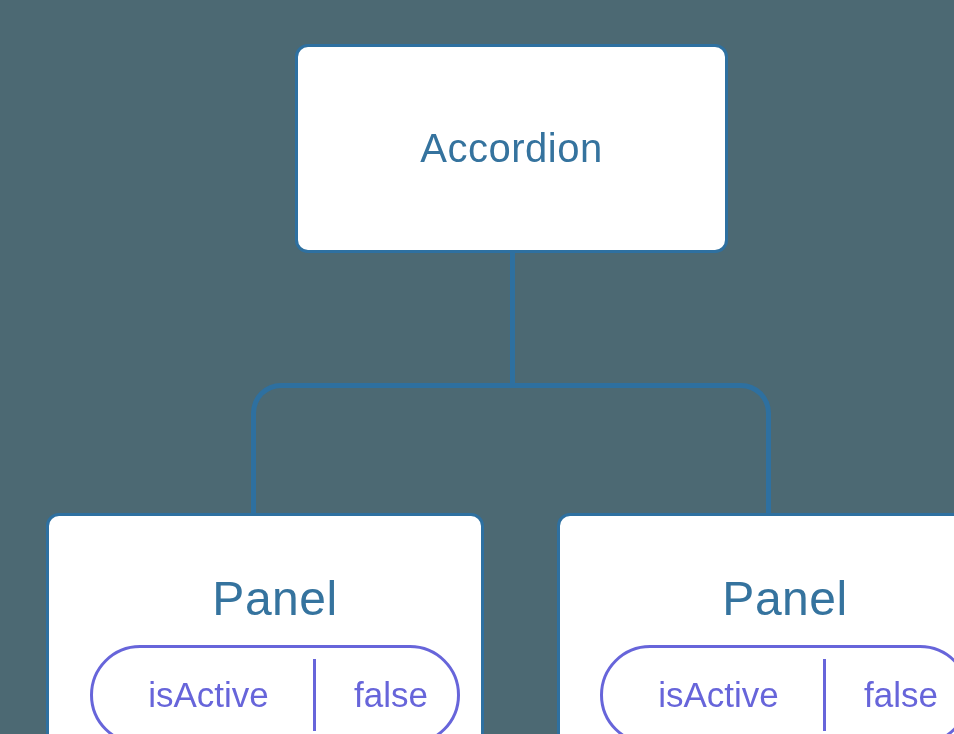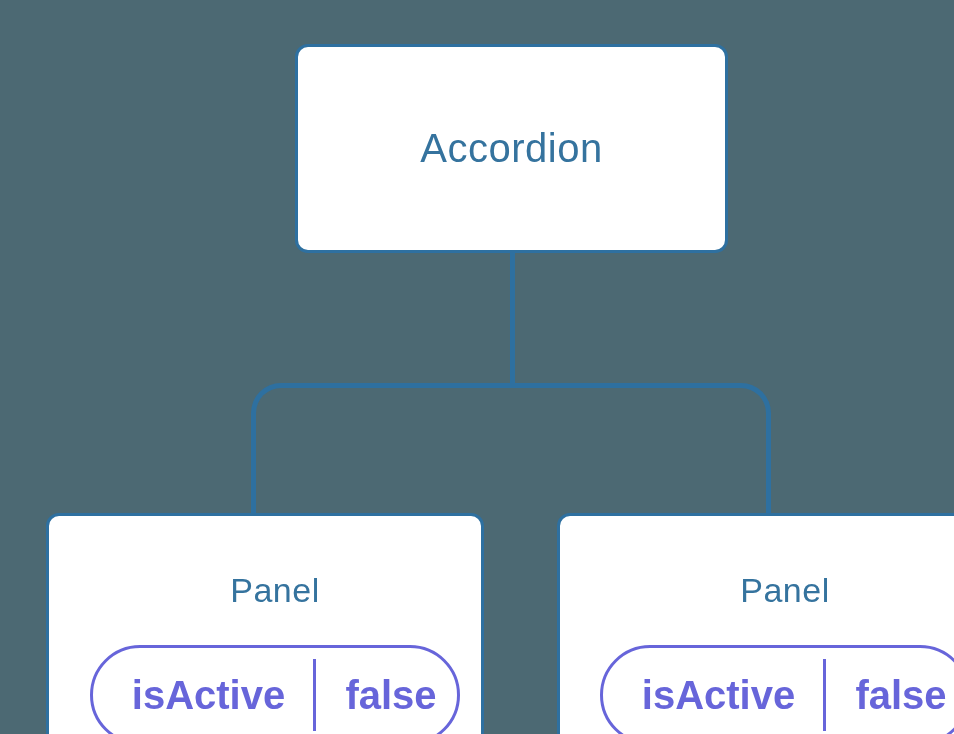--- a/index.html
+++ b/index.html
@@ -38,41 +38,41 @@
     font-weight:500;
     letter-spacing:.5px;
   }
   .panel-node-1{left:4px;top:471px;width:438px;height:260px;}
   .panel-node-2{left:515px;top:471px;width:436px;height:260px;}
   .panel-title{
     position:absolute;
     top:44px;left:0;width:100%;
     text-align:center;
     color:var(--node-text);
-    font-size:34px;
+    font-size:48px;
     font-weight:500;
     letter-spacing:.5px;
   }
   
   .state-pill{
     position:absolute;
     top:119px;left:50%;
     transform:translateX(-50%);
     width:370px;height:100px;
     border:3px solid var(--state-accent);
     border-radius:50px;
     display:flex;
     align-items:stretch;
     background:var(--node-fill);
   }
   .state-cell{
     display:flex;align-items:center;justify-content:center;
     color:var(--state-accent);
-    font-size:40px;
-    font-weight:700;
+    font-size:35px;
+    font-weight:400;
   }
   .state-name{width:212px;border-right:3px solid var(--state-accent);}
   .state-value{flex:1;text-align:center;}
   
   .connector-stem{
     position:absolute;
     left:468px;top:211px;
     width:5px;height:132px;
     background:var(--connector);
   }

